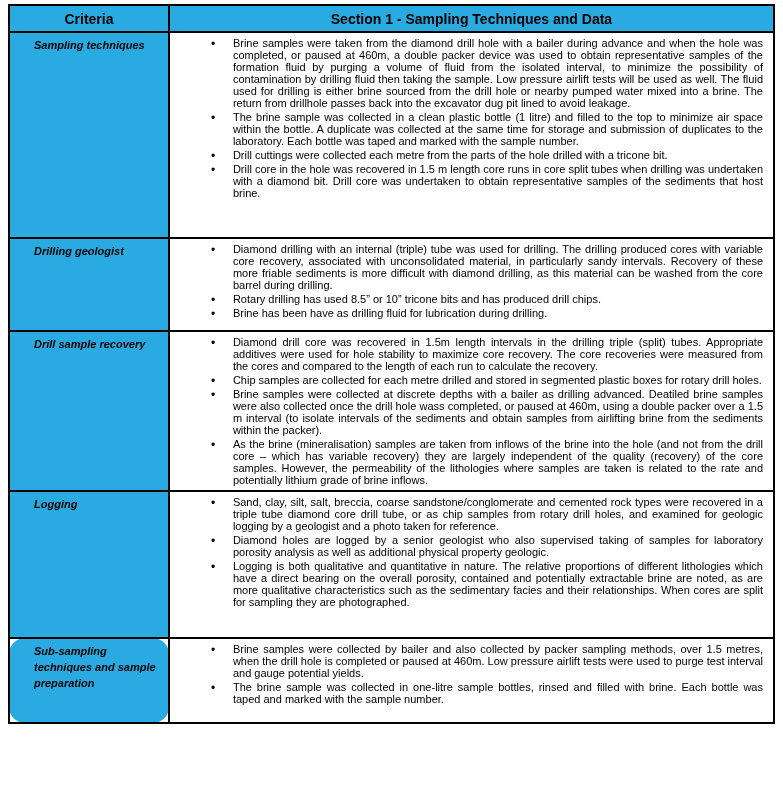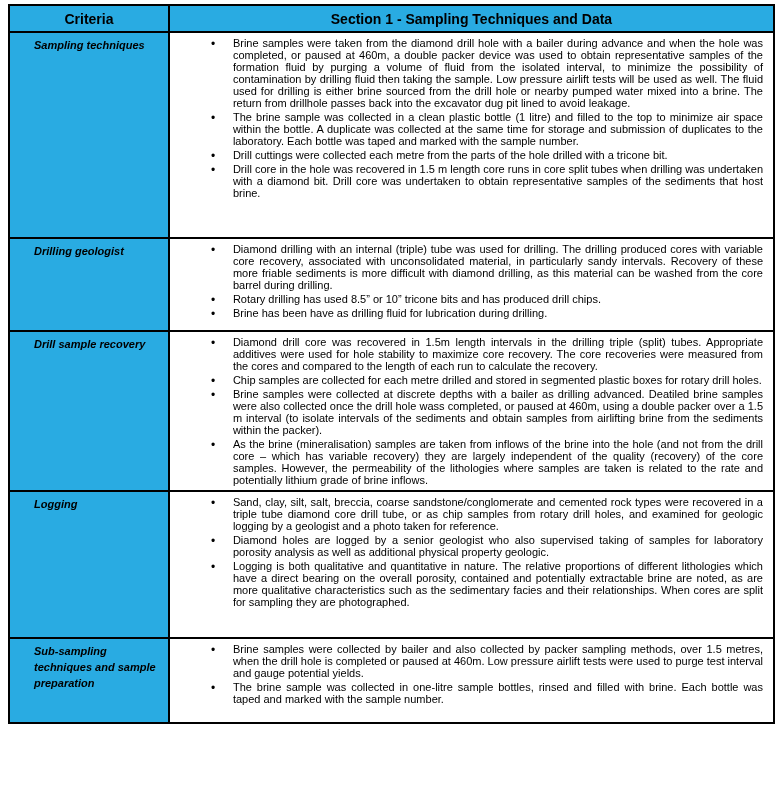--- a/index.html
+++ b/index.html
@@ -76,21 +76,21 @@
     left: 17px;
     top: 0;
     font-size: 12px;
     line-height: 14px;
   }
   
   tbody tr:nth-child(1) td { height: 206px; }
   tbody tr:nth-child(2) td { height: 93px; }
   tbody tr:nth-child(3) td { height: 154px; }
   tbody tr:nth-child(4) td { height: 147px; }
-  tbody tr:nth-child(5) td { height: 85px; }
+  tbody tr:nth-child(5) td { height: 85px; border-radius: 16px; }
 </style>
 </head>
 <body>
 
 <div class="page">
 
 
   <table class="report">
     <thead>
       <tr>

